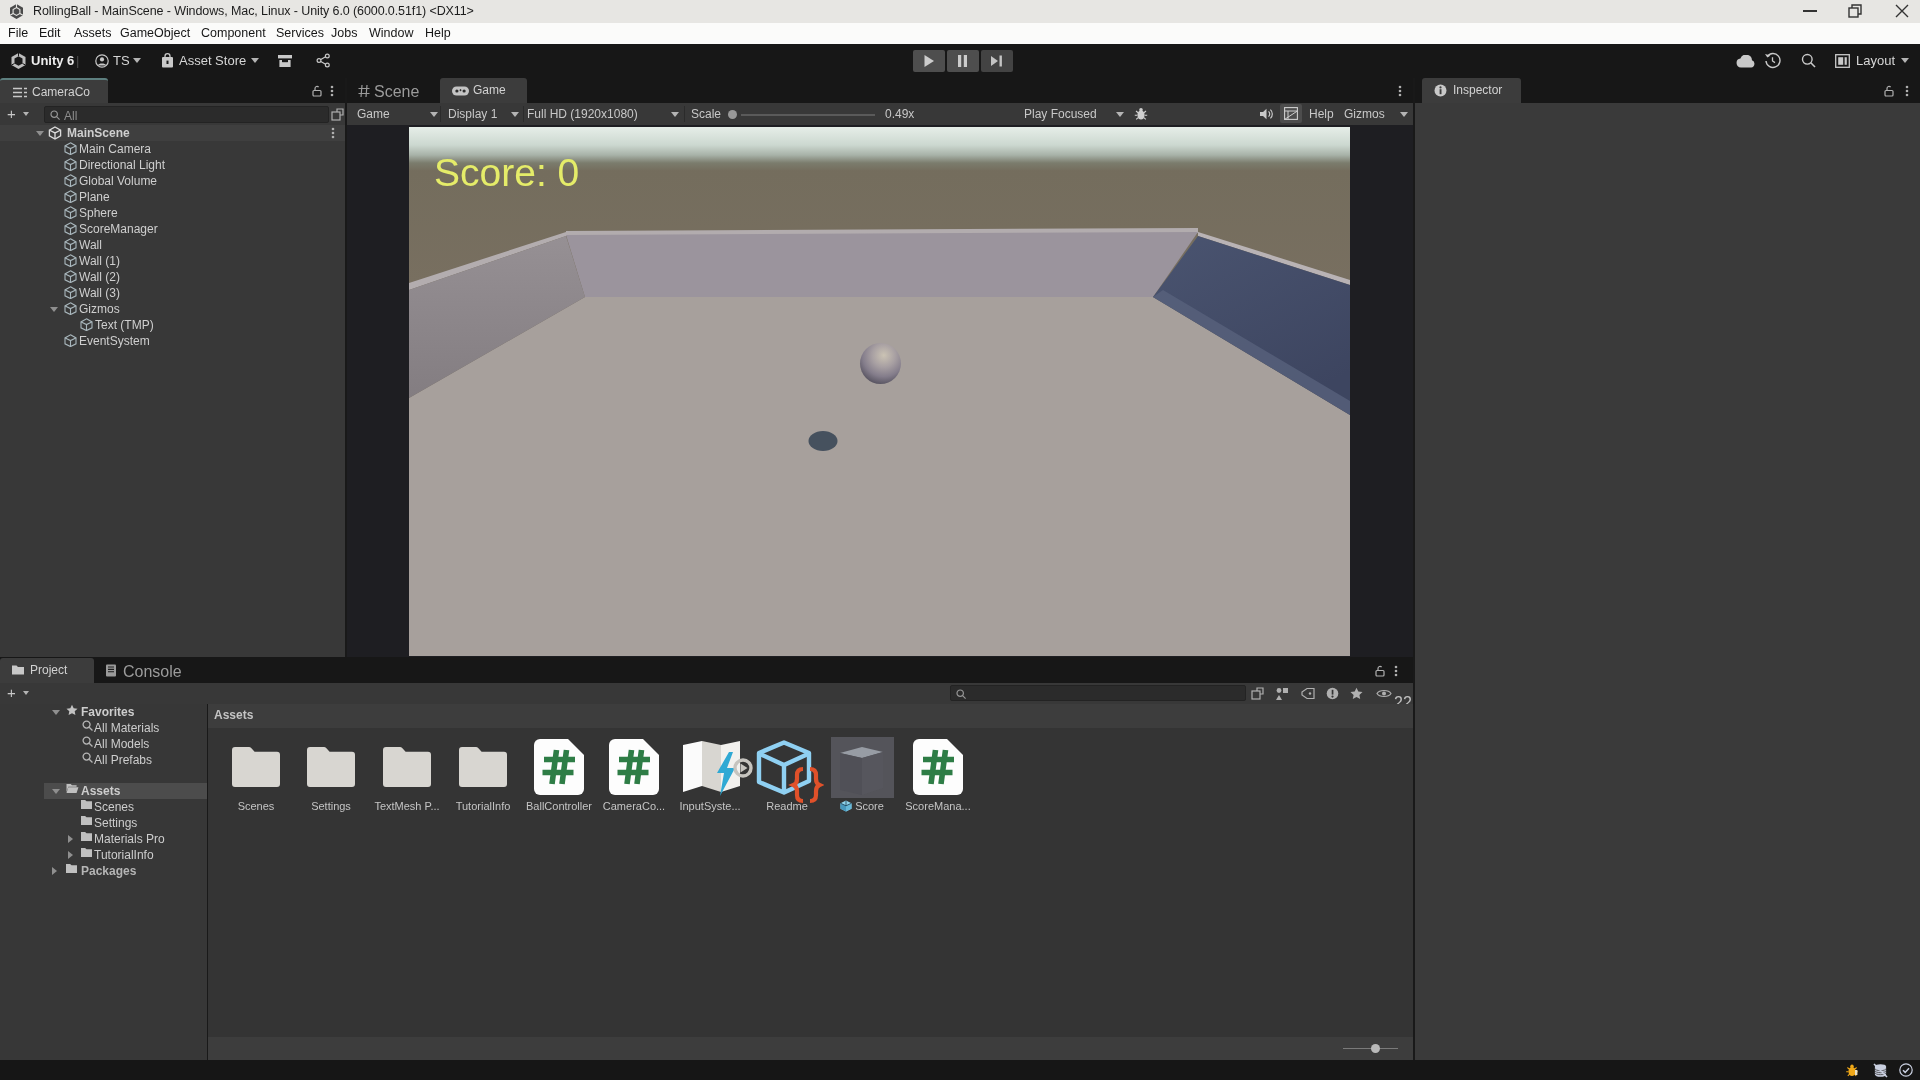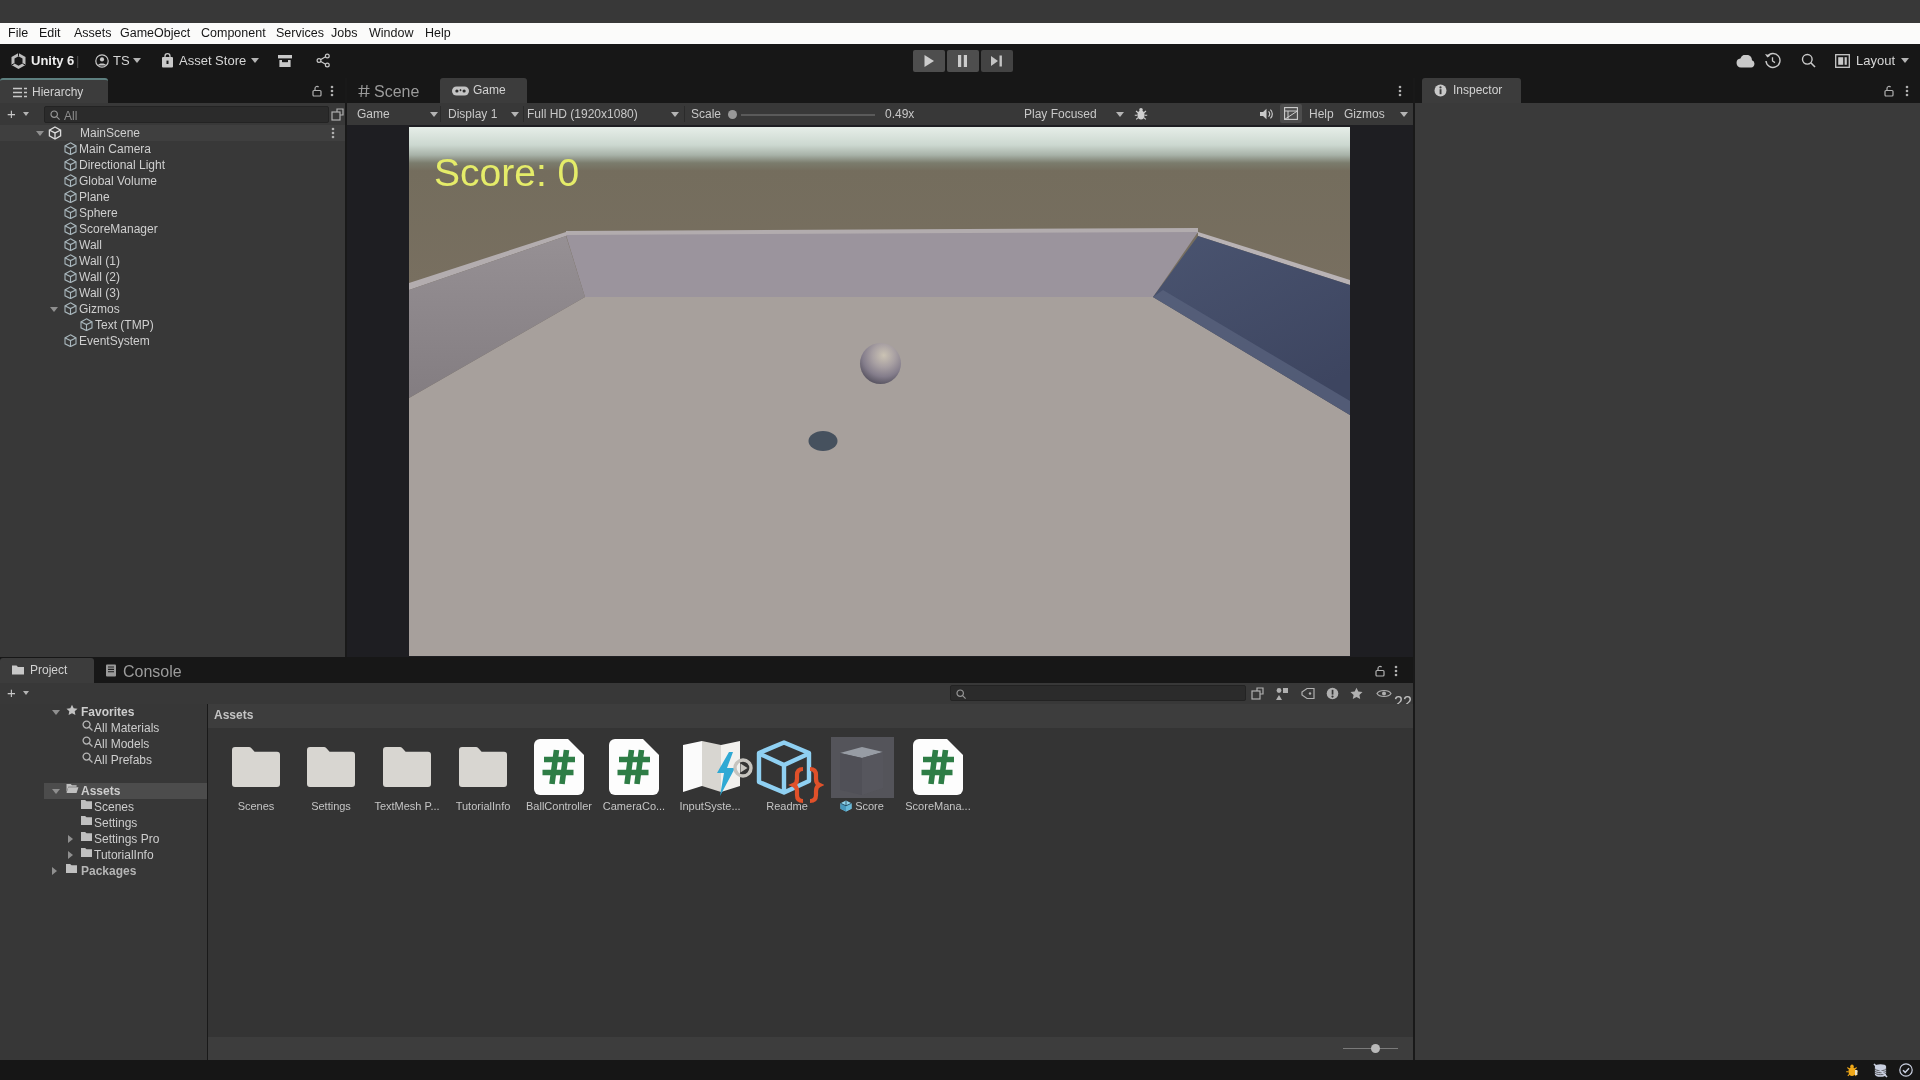--- a/index.html
+++ b/index.html
@@ -59,20 +59,37 @@
   
   #status { left:0; top:1060px; width:1920px; height:20px; background:#161616; }
 
   .vline { position:absolute; background:#191919; }
   svg { display:block; }
 </style>
 </head>
 <body>
 <div id="root">
 
+  <div id="titlebar" class="abs">
+    <svg class="abs" style="left:8px;top:3px" width="17" height="17" viewBox="0 0 17 17">
+      <path d="M8.5 1 L15 4.7 L15 12.3 L8.5 16 L2 12.3 L2 4.7 Z" fill="#4a4a4a"></path>
+      <path d="M8.5 4.6 L11.9 6.5 L11.9 10.5 L8.5 12.4 L5.1 10.5 L5.1 6.5 Z M8.5 1 L8.5 4.6 M15 12.3 L11.9 10.5 M2 12.3 L5.1 10.5" fill="none" stroke="#e7e6e3" stroke-width="1.1"></path>
+    </svg>
+    <span id="titletext" class="abs">RollingBall - MainScene - Windows, Mac, Linux - Unity 6.0 (6000.0.51f1) &lt;DX11&gt;</span>
+    <svg class="abs" style="left:1803px;top:10px" width="14" height="2">
+        <rect width="14" height="2" fill="#333"></rect>
+      </svg>
+    <svg class="abs" style="left:1848px;top:4px" width="14" height="14" viewBox="0 0 14 14">
+      <rect x="1" y="4" width="9" height="9" fill="none" stroke="#333" stroke-width="1.4"></rect>
+      <path d="M4 4 V1 H13 V10 H10" fill="none" stroke="#333" stroke-width="1.4"></path>
+    </svg>
+    <svg class="abs" style="left:1895px;top:4px" width="14" height="14" viewBox="0 0 14 14">
+      <path d="M1 1 L13 13 M13 1 L1 13" stroke="#333" stroke-width="1.4"></path>
+    </svg>
+  </div>
 
   <div id="menubar" class="abs">
     <span class="menuitem" style="left:8px">File</span>
     <span class="menuitem" style="left:39px">Edit</span>
     <span class="menuitem" style="left:74px">Assets</span>
     <span class="menuitem" style="left:120px">GameObject</span>
     <span class="menuitem" style="left:201px">Component</span>
     <span class="menuitem" style="left:276px">Services</span>
     <span class="menuitem" style="left:331px">Jobs</span>
     <span class="menuitem" style="left:369px">Window</span>
@@ -152,21 +169,21 @@
     <span class="abs" style="left:1901px;top:14px;border-left:4px solid transparent;border-right:4px solid transparent;border-top:5px solid #b4b4b4"></span>
   </div>
 
   <div id="hier" class="abs">
     <div id="hiertabs" class="abs tabbar">
       <div class="tab" style="left:0;width:108px;border-top:2px solid #5d7f7f">
         <svg class="abs" style="left:13px;top:7px" width="14" height="11" viewBox="0 0 14 11">
           <path d="M0 1.5 H9 M0 5.5 H9 M0 9.5 H9" stroke="#c8c8c8" stroke-width="1.5"></path>
           <path d="M11 1.5 H14 M11 5.5 H14 M11 9.5 H14" stroke="#c8c8c8" stroke-width="1.5"></path>
         </svg>
-        <span class="tabtxt" style="left:32px">Hierarchy</span>
+        <span class="tabtxt" style="left:32px">CameraCo</span>
       </div>
       <svg class="abs" style="left:311px;top:7px" width="12" height="12" viewBox="0 0 12 12">
         <rect x="2" y="5.5" width="8" height="5.5" rx="1" fill="none" stroke="#b0b0b0" stroke-width="1.2"></rect>
         <path d="M4 5.5 V3.4 a2 2 0 0 1 3.6 -1.2" fill="none" stroke="#b0b0b0" stroke-width="1.2"></path>
       </svg>
       <svg class="abs" style="left:330px;top:7px" width="4" height="12" viewBox="0 0 4 12">
         <circle cx="2" cy="2" r="1.3" fill="#b0b0b0"></circle>
           <circle cx="2" cy="6" r="1.3" fill="#b0b0b0"></circle>
           <circle cx="2" cy="10" r="1.3" fill="#b0b0b0"></circle>
       </svg>
@@ -186,21 +203,21 @@
         <path d="M6 4 V1 H12 V7 H9" fill="none" stroke="#b0b0b0" stroke-width="1.2"></path>
       </svg>
     </div>
     <div id="hiertree" class="abs">
       <div class="hrow" style="top:0px;background:#3f3f3f">
           <span class="abs" style="left:36px;top:6px;border-left:4px solid transparent;border-right:4px solid transparent;border-top:5px solid #8f8f8f"></span>
           <svg class="abs" style="left:48px;top:1px" width="14" height="14" viewBox="0 0 17 17">
 <path d="M8.5 1.2 L15.3 5 L15.3 12 L8.5 15.8 L1.7 12 L1.7 5 Z" fill="none" stroke="#dcdcdc" stroke-width="1.6"></path>
 <path d="M2 5.2 L8.5 8.4 L15 5.2 M8.5 8.4 L8.5 15.4" fill="none" stroke="#dcdcdc" stroke-width="1.6"></path>
 </svg>
-          <span class="abs" style="left:80px;top:1px;font-weight:normal">MainScene</span>
+          <span class="abs" style="left:67px;top:1px;font-weight:bold">MainScene</span>
           <svg class="abs" style="left:331px;top:2px" width="4" height="12" viewBox="0 0 4 12">
             <circle cx="2" cy="2" r="1.3" fill="#b0b0b0"></circle>
             <circle cx="2" cy="6" r="1.3" fill="#b0b0b0"></circle>
             <circle cx="2" cy="10" r="1.3" fill="#b0b0b0"></circle>
           </svg>
         </div>
       <div class="hrow" style="top:16px">
           <svg class="abs" style="left:64px;top:1px" width="13" height="13" viewBox="0 0 13 13">
             <path d="M6.5 0.8 L12 3.9 L12 9.8 L6.5 12.6 L1 9.8 L1 3.9 Z" fill="none" stroke="#a8b6bc" stroke-width="1.1"></path>
             <path d="M1.2 4 L6.5 6.6 L11.8 4 M6.5 6.6 L6.5 12.4" fill="none" stroke="#a8b6bc" stroke-width="1.1"></path>
@@ -531,21 +548,21 @@
             <svg class="abs" style="left:36px;top:0px" width="13" height="11" viewBox="0 0 14 12">
               <path d="M1 1 H5.5 L7 2.5 H13 V11 H1 Z" fill="#c0c0c0"></path>
             </svg>
             <span class="abs" style="left:50px;top:1px">Settings</span>
           </div>
         <div class="prow" style="top:127px">
             <span class="abs" style="left:24px;top:4px;border-top:4px solid transparent;border-bottom:4px solid transparent;border-left:5px solid #8f8f8f"></span>
             <svg class="abs" style="left:36px;top:0px" width="13" height="11" viewBox="0 0 14 12">
               <path d="M1 1 H5.5 L7 2.5 H13 V11 H1 Z" fill="#c0c0c0"></path>
             </svg>
-            <span class="abs" style="left:50px;top:1px">Settings Pro</span>
+            <span class="abs" style="left:50px;top:1px">Materials Pro</span>
           </div>
         <div class="prow" style="top:143px">
             <span class="abs" style="left:24px;top:4px;border-top:4px solid transparent;border-bottom:4px solid transparent;border-left:5px solid #8f8f8f"></span>
             <svg class="abs" style="left:36px;top:0px" width="13" height="11" viewBox="0 0 14 12">
               <path d="M1 1 H5.5 L7 2.5 H13 V11 H1 Z" fill="#c0c0c0"></path>
             </svg>
             <span class="abs" style="left:50px;top:1px">TutorialInfo</span>
           </div>
         <div class="prow" style="top:159px">
             <span class="abs" style="left:8px;top:4px;border-top:4px solid transparent;border-bottom:4px solid transparent;border-left:5px solid #8f8f8f"></span>

